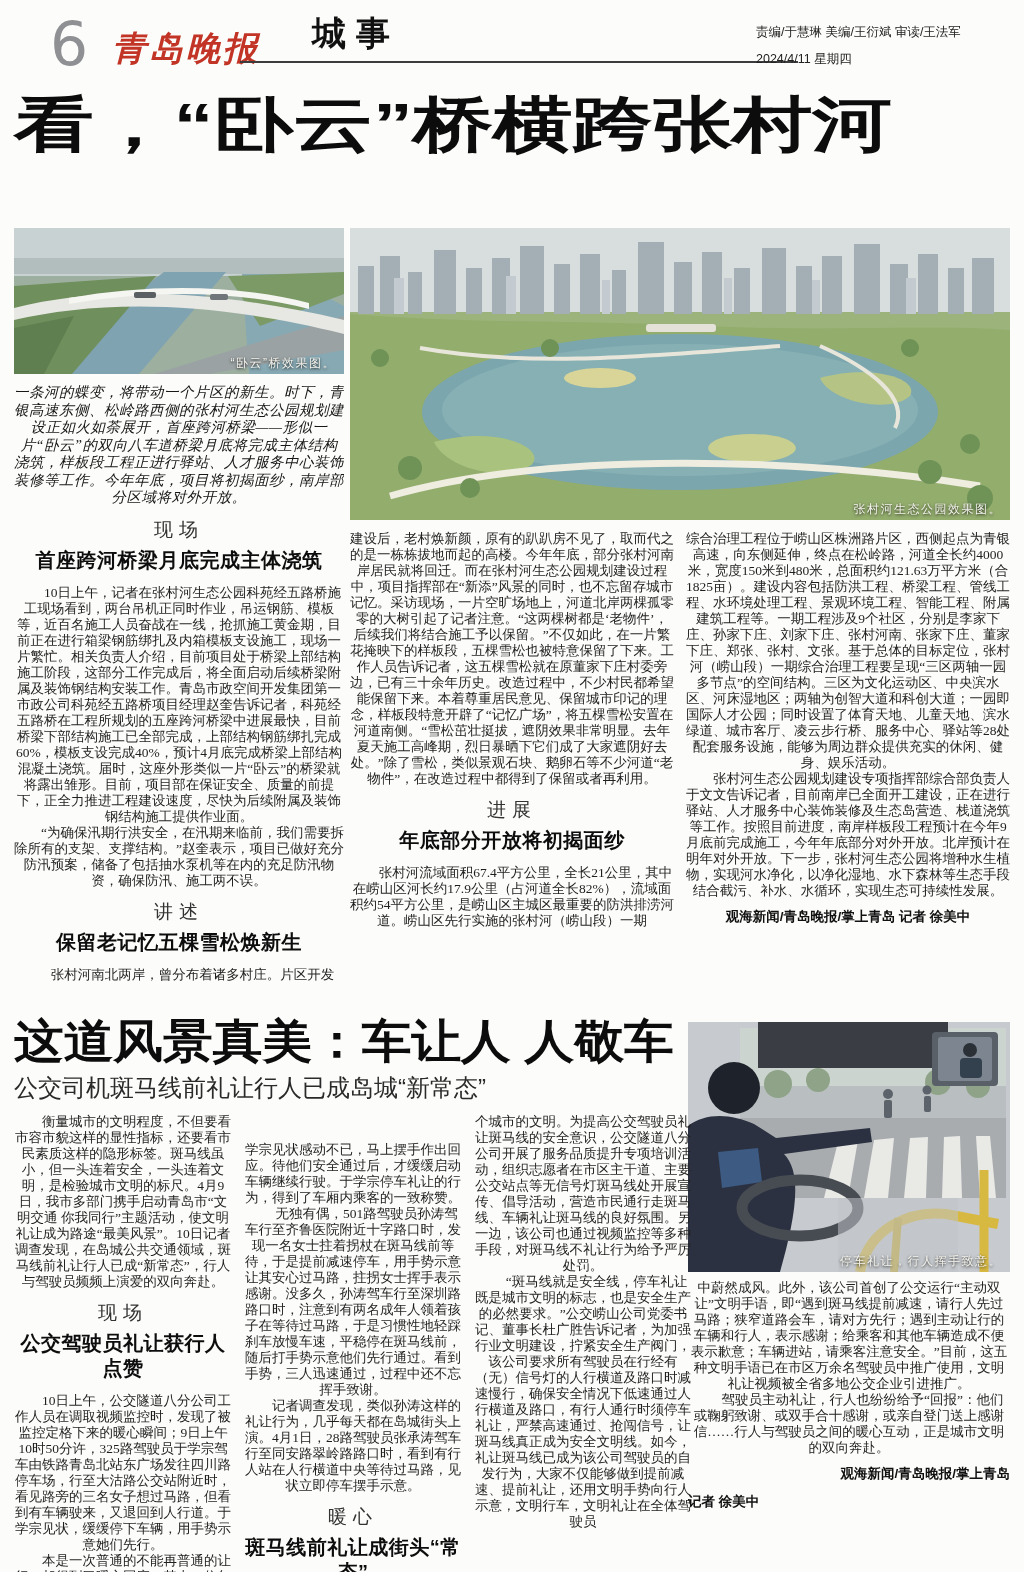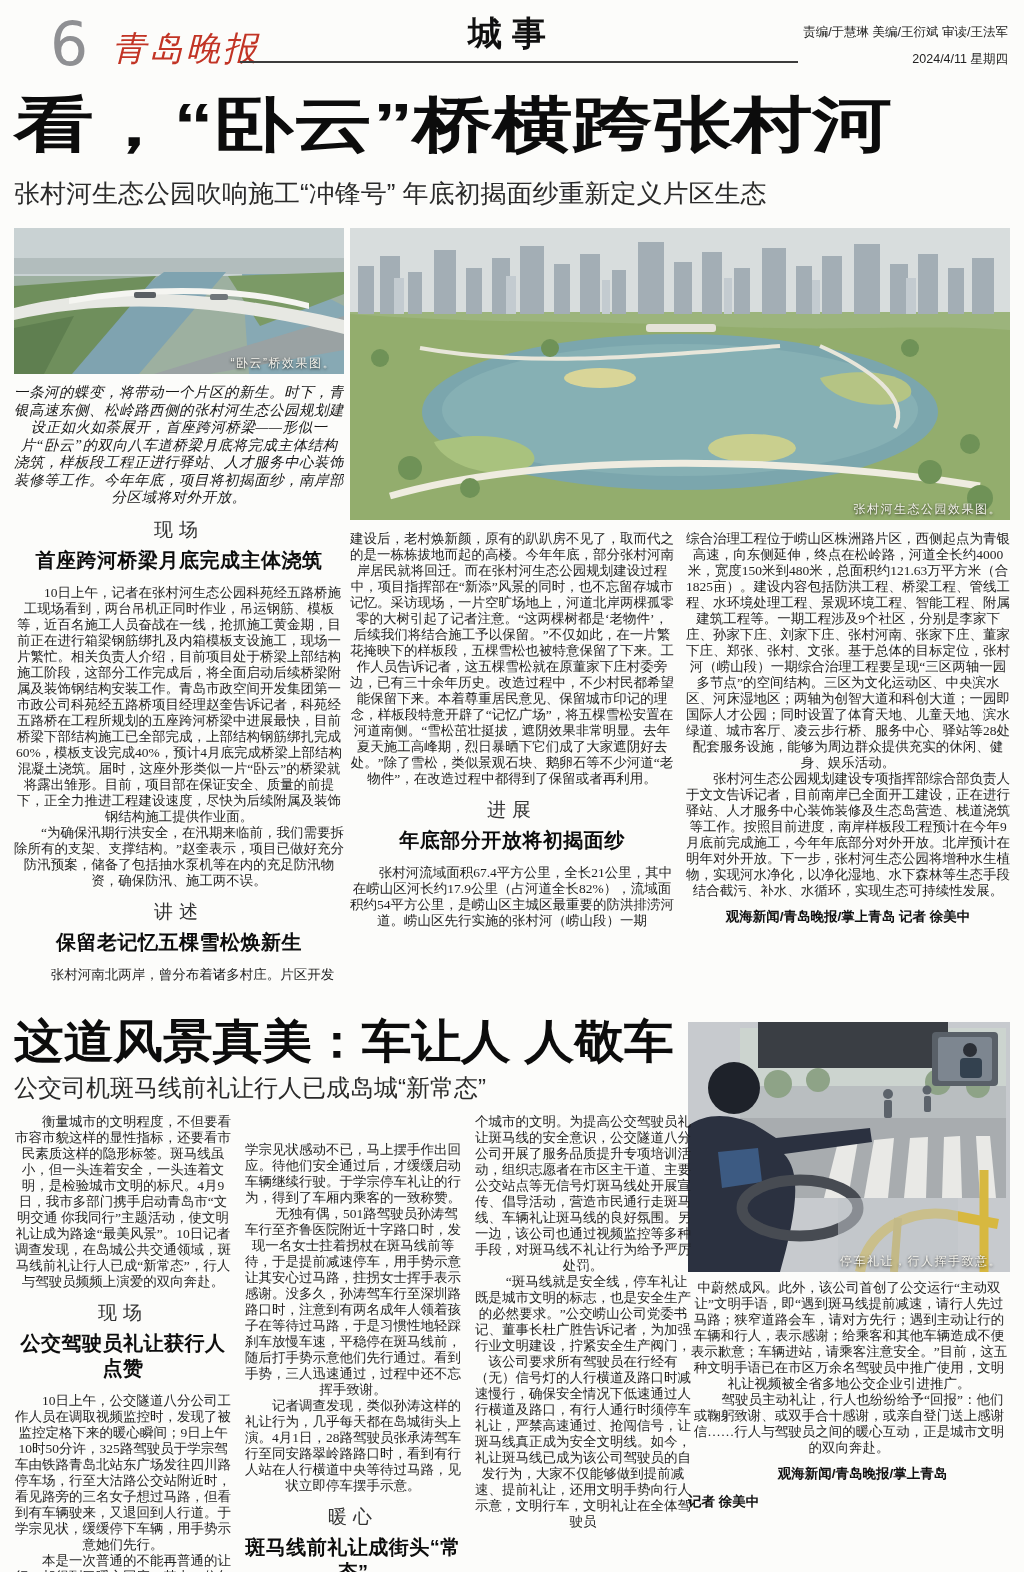--- a/index.html
+++ b/index.html
@@ -5,25 +5,25 @@
   * { box-sizing: border-box; }
   html,body { margin:0; padding:0; background:#e8e8e8; }
   .page {
     position:relative; width:1024px; height:1572px; margin:0 auto;
     background:#fcfcfa; overflow:hidden;
     font-family:"Liberation Serif","DejaVu Serif",serif; color:#222;
   }
   
   .hdr-num { position:absolute; left:50px; top:14px; font:400 60px/1 "DejaVu Sans",sans-serif; color:#8f9093; }
   .hdr-logo { position:absolute; left:112px; top:26px; font-family:"Liberation Serif",serif;
-              font-style:italic; font-weight:400; font-size:34px; color:#c23425; letter-spacing:3px; }
+              font-style:italic; font-weight:700; font-size:34px; color:#c23425; letter-spacing:3px; }
   .hdr-rule { position:absolute; left:240px; top:61px; width:558px; height:2px; background:#3c3c3c; }
-  .hdr-section { position:absolute; left:312px; width:400px; top:16px; text-align:center;
+  .hdr-section { position:absolute; left:312px; width:400px; top:16px; text-align:left;
                  font:700 34px/1 "Liberation Sans","DejaVu Sans",sans-serif; letter-spacing:10px; color:#101010; }
-  .hdr-right { position:absolute; right:16px; top:24px; width:252px; text-align:right;
+  .hdr-right { position:absolute; right:16px; top:24px; width:252px; text-align:left;
                font:400 12.5px/1.4 "Liberation Sans",sans-serif; color:#222; }
   .hdr-right .date { margin-top:9px; }
   
   .stretch { display:inline-block; white-space:nowrap; transform-origin:0 50%; }
   .a1-headline { position:absolute; left:14px; top:92px;
                  font:900 60px/1.1 "Liberation Sans","DejaVu Sans",sans-serif; color:#0c0c0c; }
   .a1-headline .stretch { transform:scaleX(1.33); }
   .a1-sub { position:absolute; left:14px; top:178px;
             font:500 25px/1.2 "Liberation Sans",sans-serif; color:#2a2a2a; }
   .a1-sub .stretch { transform:scaleX(1.04); }
@@ -38,21 +38,21 @@
   .col p.cont { text-indent:0; }
   .intro { font-style:italic; font-size:14.5px; line-height:17.5px; letter-spacing:0.5px;
            color:#171717; margin-top:10px !important; }
   .sec { text-align:center; text-indent:0 !important; font:400 19px/1 "Liberation Serif",serif;
          letter-spacing:6px; color:#333; margin:13px 0 9px !important; }
   .subhd { text-align:center; text-indent:0 !important; font:700 20px/1.25 "Liberation Sans",sans-serif;
            color:#0d0d0d; margin:0 0 12px !important; letter-spacing:0.5px; }
   .subhd.small { font-size:20px; }
   .byline { text-indent:0 !important; text-align:right; font:700 13.5px/1.5 "Liberation Sans",sans-serif;
             color:#101010; margin-top:8px !important; }
-  .byline.left { text-align:center; text-indent:2em !important; }
+  .byline.left { text-align:right; text-indent:2em !important; }
   .byline.left2 { text-align:left; }
   
   .img-wrap { position:relative; overflow:hidden; background:#4d7c0f; }
   .img-wrap svg { display:block; width:100%; height:100%; }
   .img-caption { position:absolute; right:8px; bottom:5px; color:#f4f3ec;
                  font:400 12px/1 "Liberation Sans",sans-serif; letter-spacing:1.5px;
                  text-shadow:0 1px 3px rgba(0,0,0,.85); }
   #a1-bridge-img { width:330px; height:146px; }
   #a1-park-img { position:absolute; left:350px; top:228px; width:660px; height:292px; }
   #a2-photo { position:absolute; left:688px; top:1022px; width:322px; height:250px; }
@@ -74,23 +74,20 @@
   <div class="hdr-logo">青岛晚报</div>
   <div class="hdr-rule"></div>
   <div class="hdr-section">城事</div>
   <div class="hdr-right">
     <div>责编/于慧琳 美编/王衍斌 审读/王法军</div>
     <div class="date">2024/4/11 星期四</div>
   </div>
 
   <div class="a1-headline">
     <span class="stretch">看，“卧云”桥横跨张村河</span>
-  </div>
-  <div class="a1-sub">
-    <span class="stretch">张村河生态公园吹响施工“冲锋号” 年底初揭面纱重新定义片区生态</span>
   </div>
 
   <div class="col" id="a1-col1">
     <div class="img-wrap" id="a1-bridge-img">
       <svg viewBox="0 0 330 146" preserveAspectRatio="none">
         <rect width="330" height="146" fill="#9db0a0"></rect>
         <rect width="330" height="48" fill="#c9d2d3"></rect>
         <rect y="30" width="330" height="16" fill="#b2bdbd"></rect>
         <polygon points="150,44 212,44 125,146 15,146" fill="#7fa3b0"></polygon>
         <polygon points="228,46 268,46 330,78 330,146 235,146" fill="#87a9b4"></polygon>

